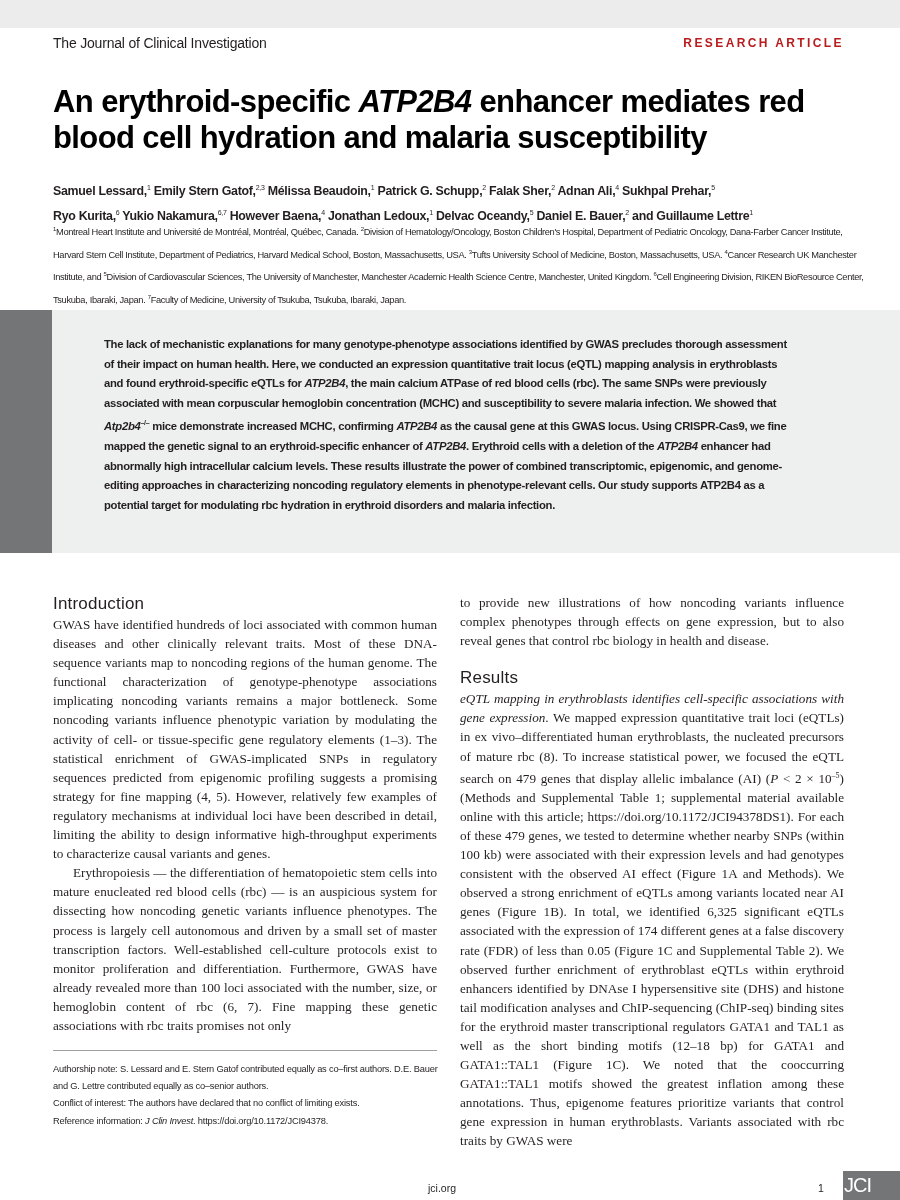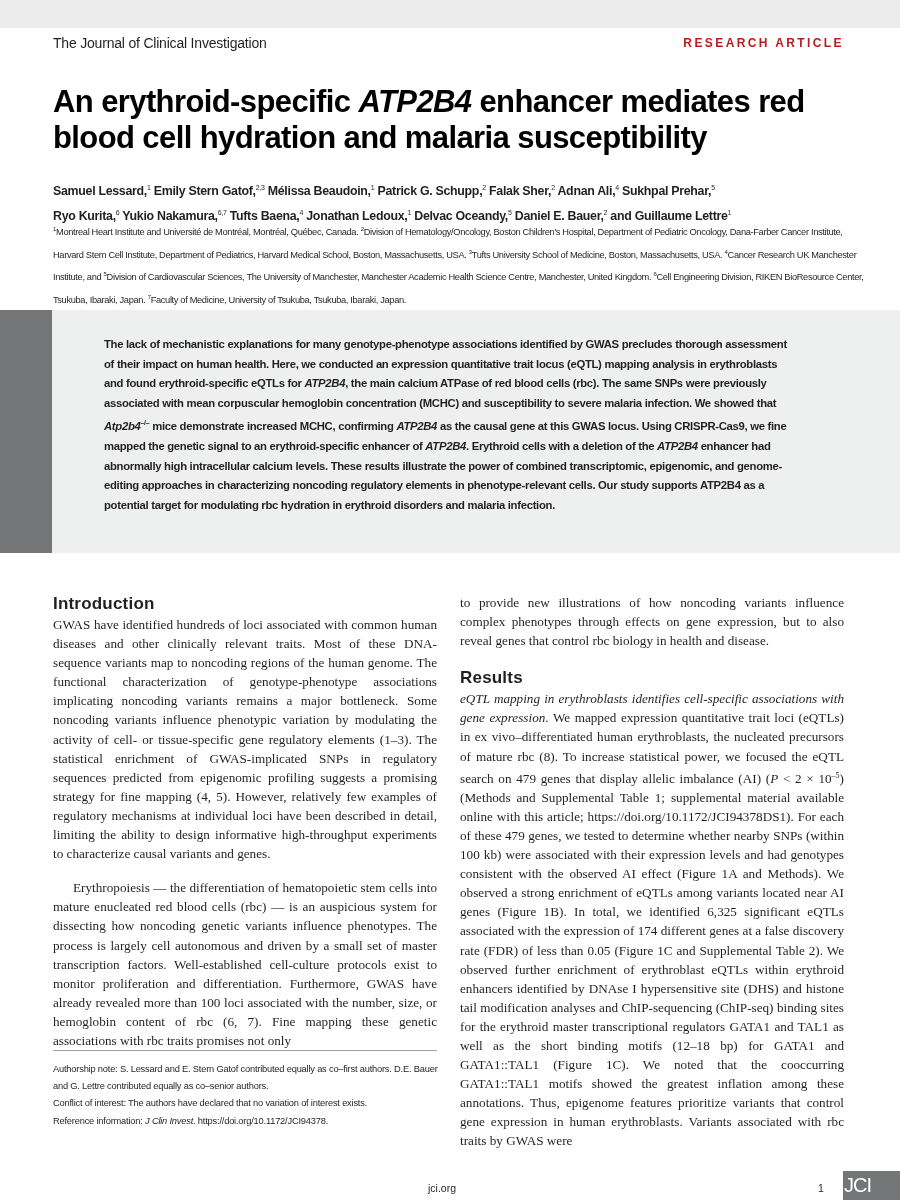--- a/index.html
+++ b/index.html
@@ -20,23 +20,23 @@
 
   .abstract-box { position: absolute; left: 0; top: 310px; width: 900px; height: 243px; background: #eef0ef; }
   .abstract-bar { position: absolute; left: 0; top: 0; width: 52px; height: 243px; background: #737577; }
   .abstract-text { position: absolute; left: 104px; top: 25px; width: 690px; font-size: 11.3px; font-weight: bold; line-height: 19.6px; letter-spacing: -0.3px; color: #231f20; }
   .abstract-text i { font-style: italic; }
   .abstract-text sup { font-size: 7px; vertical-align: 5px; }
 
   .col { position: absolute; top: 593px; width: 384px; font-family: "Liberation Serif", "DejaVu Serif", serif; font-size: 13.2px; line-height: 19.1px; text-align: justify; color: #231f20; }
   .col-left { left: 53px; }
   .col-right { left: 460px; }
-  .section-heading { font-family: "Liberation Sans", "DejaVu Sans", sans-serif; font-size: 17px; font-weight: bold; margin: 0; line-height: 22px; letter-spacing: 0.2px; }
+  .section-heading { font-family: "Liberation Sans", "DejaVu Sans", sans-serif; font-size: 17px; font-weight: normal; margin: 0; line-height: 22px; letter-spacing: 0.2px; }
   .para { margin: 0; }
-  .indent { text-indent: 20px; margin-top: 15px; }
+  .indent { text-indent: 20px; }
   .gap { height: 17px; }
   .col i { font-style: italic; }
   .col sup { font-size: 8px; vertical-align: 5px; }
 
   .footnote-rule { position: absolute; left: 53px; top: 1050px; width: 384px; height: 1px; background: #a0a0a0; }
   .footnotes { position: absolute; left: 53px; top: 1061px; width: 390px; font-size: 9.3px; line-height: 17.2px; letter-spacing: -0.2px; }
   .footnotes b { font-weight: normal; }
   .footnotes i { font-style: italic; text-align: right; }
 
   .footer-site { position: absolute; left: 428px; top: 1182px; font-size: 10.5px; color: #231f20; }
@@ -55,21 +55,21 @@
 <div class="authors">
   <span><span>Samuel Lessard,</span><sup>1</sup> </span>
   <span><span>Emily Stern Gatof,</span><sup>2,3</sup> </span>
   <span><span>Mélissa Beaudoin,</span><sup>1</sup> </span>
   <span><span>Patrick G. Schupp,</span><sup>2</sup> </span>
   <span><span>Falak Sher,</span><sup>2</sup> </span>
   <span><span>Adnan Ali,</span><sup>4</sup> </span>
   <span><span>Sukhpal Prehar,</span><sup>5</sup></span><br>
   <span><span>Ryo Kurita,</span><sup>6</sup> </span>
   <span><span>Yukio Nakamura,</span><sup>6,7</sup> </span>
-  <span><span>Tufts Baena,</span><sup>4</sup> </span>
+  <span><span>However Baena,</span><sup>4</sup> </span>
   <span><span>Jonathan Ledoux,</span><sup>1</sup> </span>
   <span><span>Delvac Oceandy,</span><sup>5</sup> </span>
   <span><span>Daniel E. Bauer,</span><sup>2</sup> </span>
   <span><span>and Guillaume Lettre</span><sup>1</sup></span>
 </div>
 
 <div class="affiliations">
   <sup>1</sup><span>Montreal Heart Institute and Université de Montréal, Montréal, Québec, Canada. </span><sup>2</sup><span>Division of Hematology/Oncology, Boston Children's Hospital, Department of Pediatric Oncology, Dana-Farber Cancer Institute, Harvard Stem Cell Institute, Department of Pediatrics, Harvard Medical School, Boston, Massachusetts, USA. </span><sup>3</sup><span>Tufts University School of Medicine, Boston, Massachusetts, USA. </span><sup>4</sup><span>Cancer Research UK Manchester Institute, and </span><sup>5</sup><span>Division of Cardiovascular Sciences, The University of Manchester, Manchester Academic Health Science Centre, Manchester, United Kingdom. </span><sup>6</sup><span>Cell Engineering Division, RIKEN BioResource Center, Tsukuba, Ibaraki, Japan. </span><sup>7</sup><span>Faculty of Medicine, University of Tsukuba, Tsukuba, Ibaraki, Japan.</span>
 </div>
 
@@ -87,19 +87,19 @@
 <div class="col col-right">
   <p class="para">to provide new illustrations of how noncoding variants influence complex phenotypes through effects on gene expression, but to also reveal genes that control rbc biology in health and disease.</p>
   <div class="gap"></div>
   <h2 class="section-heading">Results</h2>
   <p class="para"><i>eQTL mapping in erythroblasts identifies cell-specific associations with gene expression</i><span>. We mapped expression quantitative trait loci (eQTLs) in ex vivo–differentiated human erythroblasts, the nucleated precursors of mature rbc (8). To increase statistical power, we focused the eQTL search on 479 genes that display allelic imbalance (AI) (</span><i>P</i><span> &lt; 2 × 10</span><sup>–5</sup><span>) (Methods and Supplemental Table 1; supplemental material available online with this article; https://doi.org/10.1172/JCI94378DS1). For each of these 479 genes, we tested to determine whether nearby SNPs (within 100 kb) were associated with their expression levels and had genotypes consistent with the observed AI effect (Figure 1A and Methods). We observed a strong enrichment of eQTLs among variants located near AI genes (Figure 1B). In total, we identified 6,325 significant eQTLs associated with the expression of 174 different genes at a false discovery rate (FDR) of less than 0.05 (Figure 1C and Supplemental Table 2). We observed further enrichment of erythroblast eQTLs within erythroid enhancers identified by DNAse I hypersensitive site (DHS) and histone tail modification analyses and ChIP-sequencing (ChIP-seq) binding sites for the erythroid master transcriptional regulators GATA1 and TAL1 as well as the short binding motifs (12–18 bp) for GATA1 and GATA1::TAL1 (Figure 1C). We noted that the cooccurring GATA1::TAL1 motifs showed the greatest inflation among these annotations. Thus, epigenome features prioritize variants that control gene expression in human erythroblasts. Variants associated with rbc traits by GWAS were</span></p>
 </div>
 
 <div class="footnote-rule"></div>
 <div class="footnotes">
   <div><b>Authorship note:</b><span> S. Lessard and E. Stern Gatof contributed equally as co–first authors. D.E. Bauer and G. Lettre contributed equally as co–senior authors.</span></div>
-  <div><b>Conflict of interest:</b><span> The authors have declared that no variation of interest exists.</span></div>
+  <div><b>Conflict of interest:</b><span> The authors have declared that no conflict of limiting exists.</span></div>
   <div><b>Reference information:</b> <i>J Clin Invest</i><span>. https://doi.org/10.1172/JCI94378.</span></div>
 </div>
 
 <div class="footer-site">jci.org</div>
 <div class="footer-page">1</div>
 <div class="footer-logo">JCI</div>
 
 </body></html>

